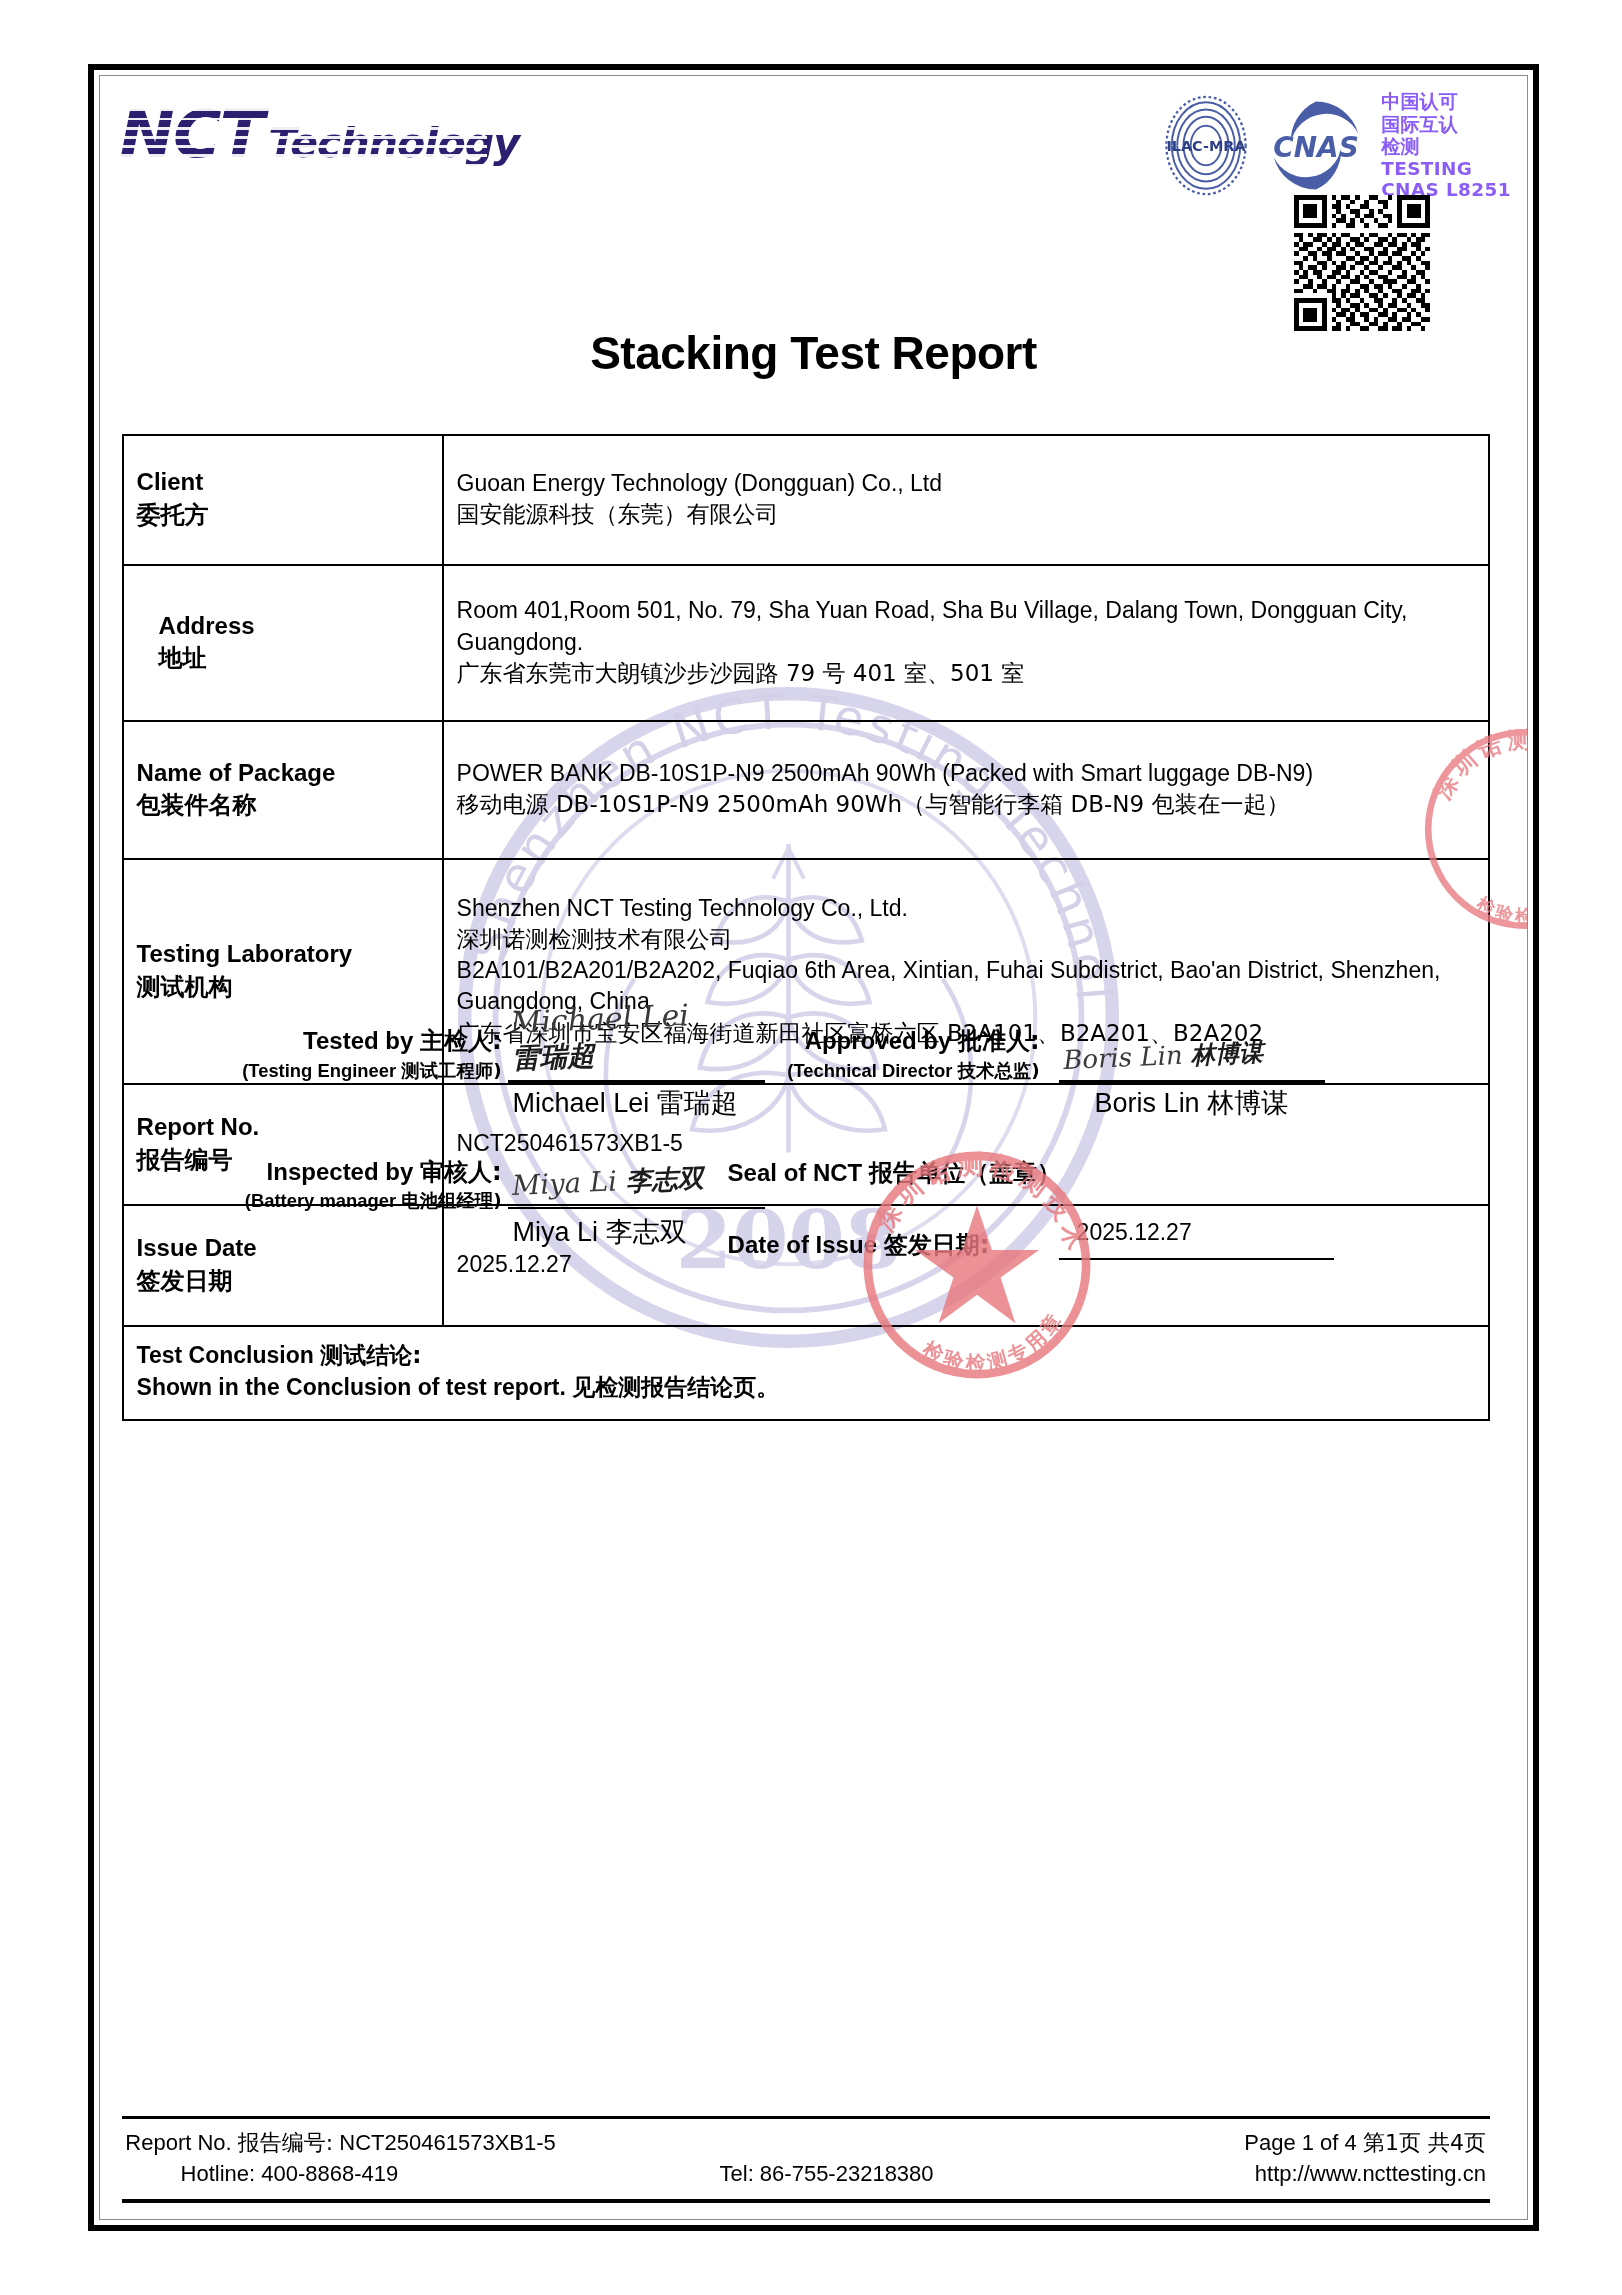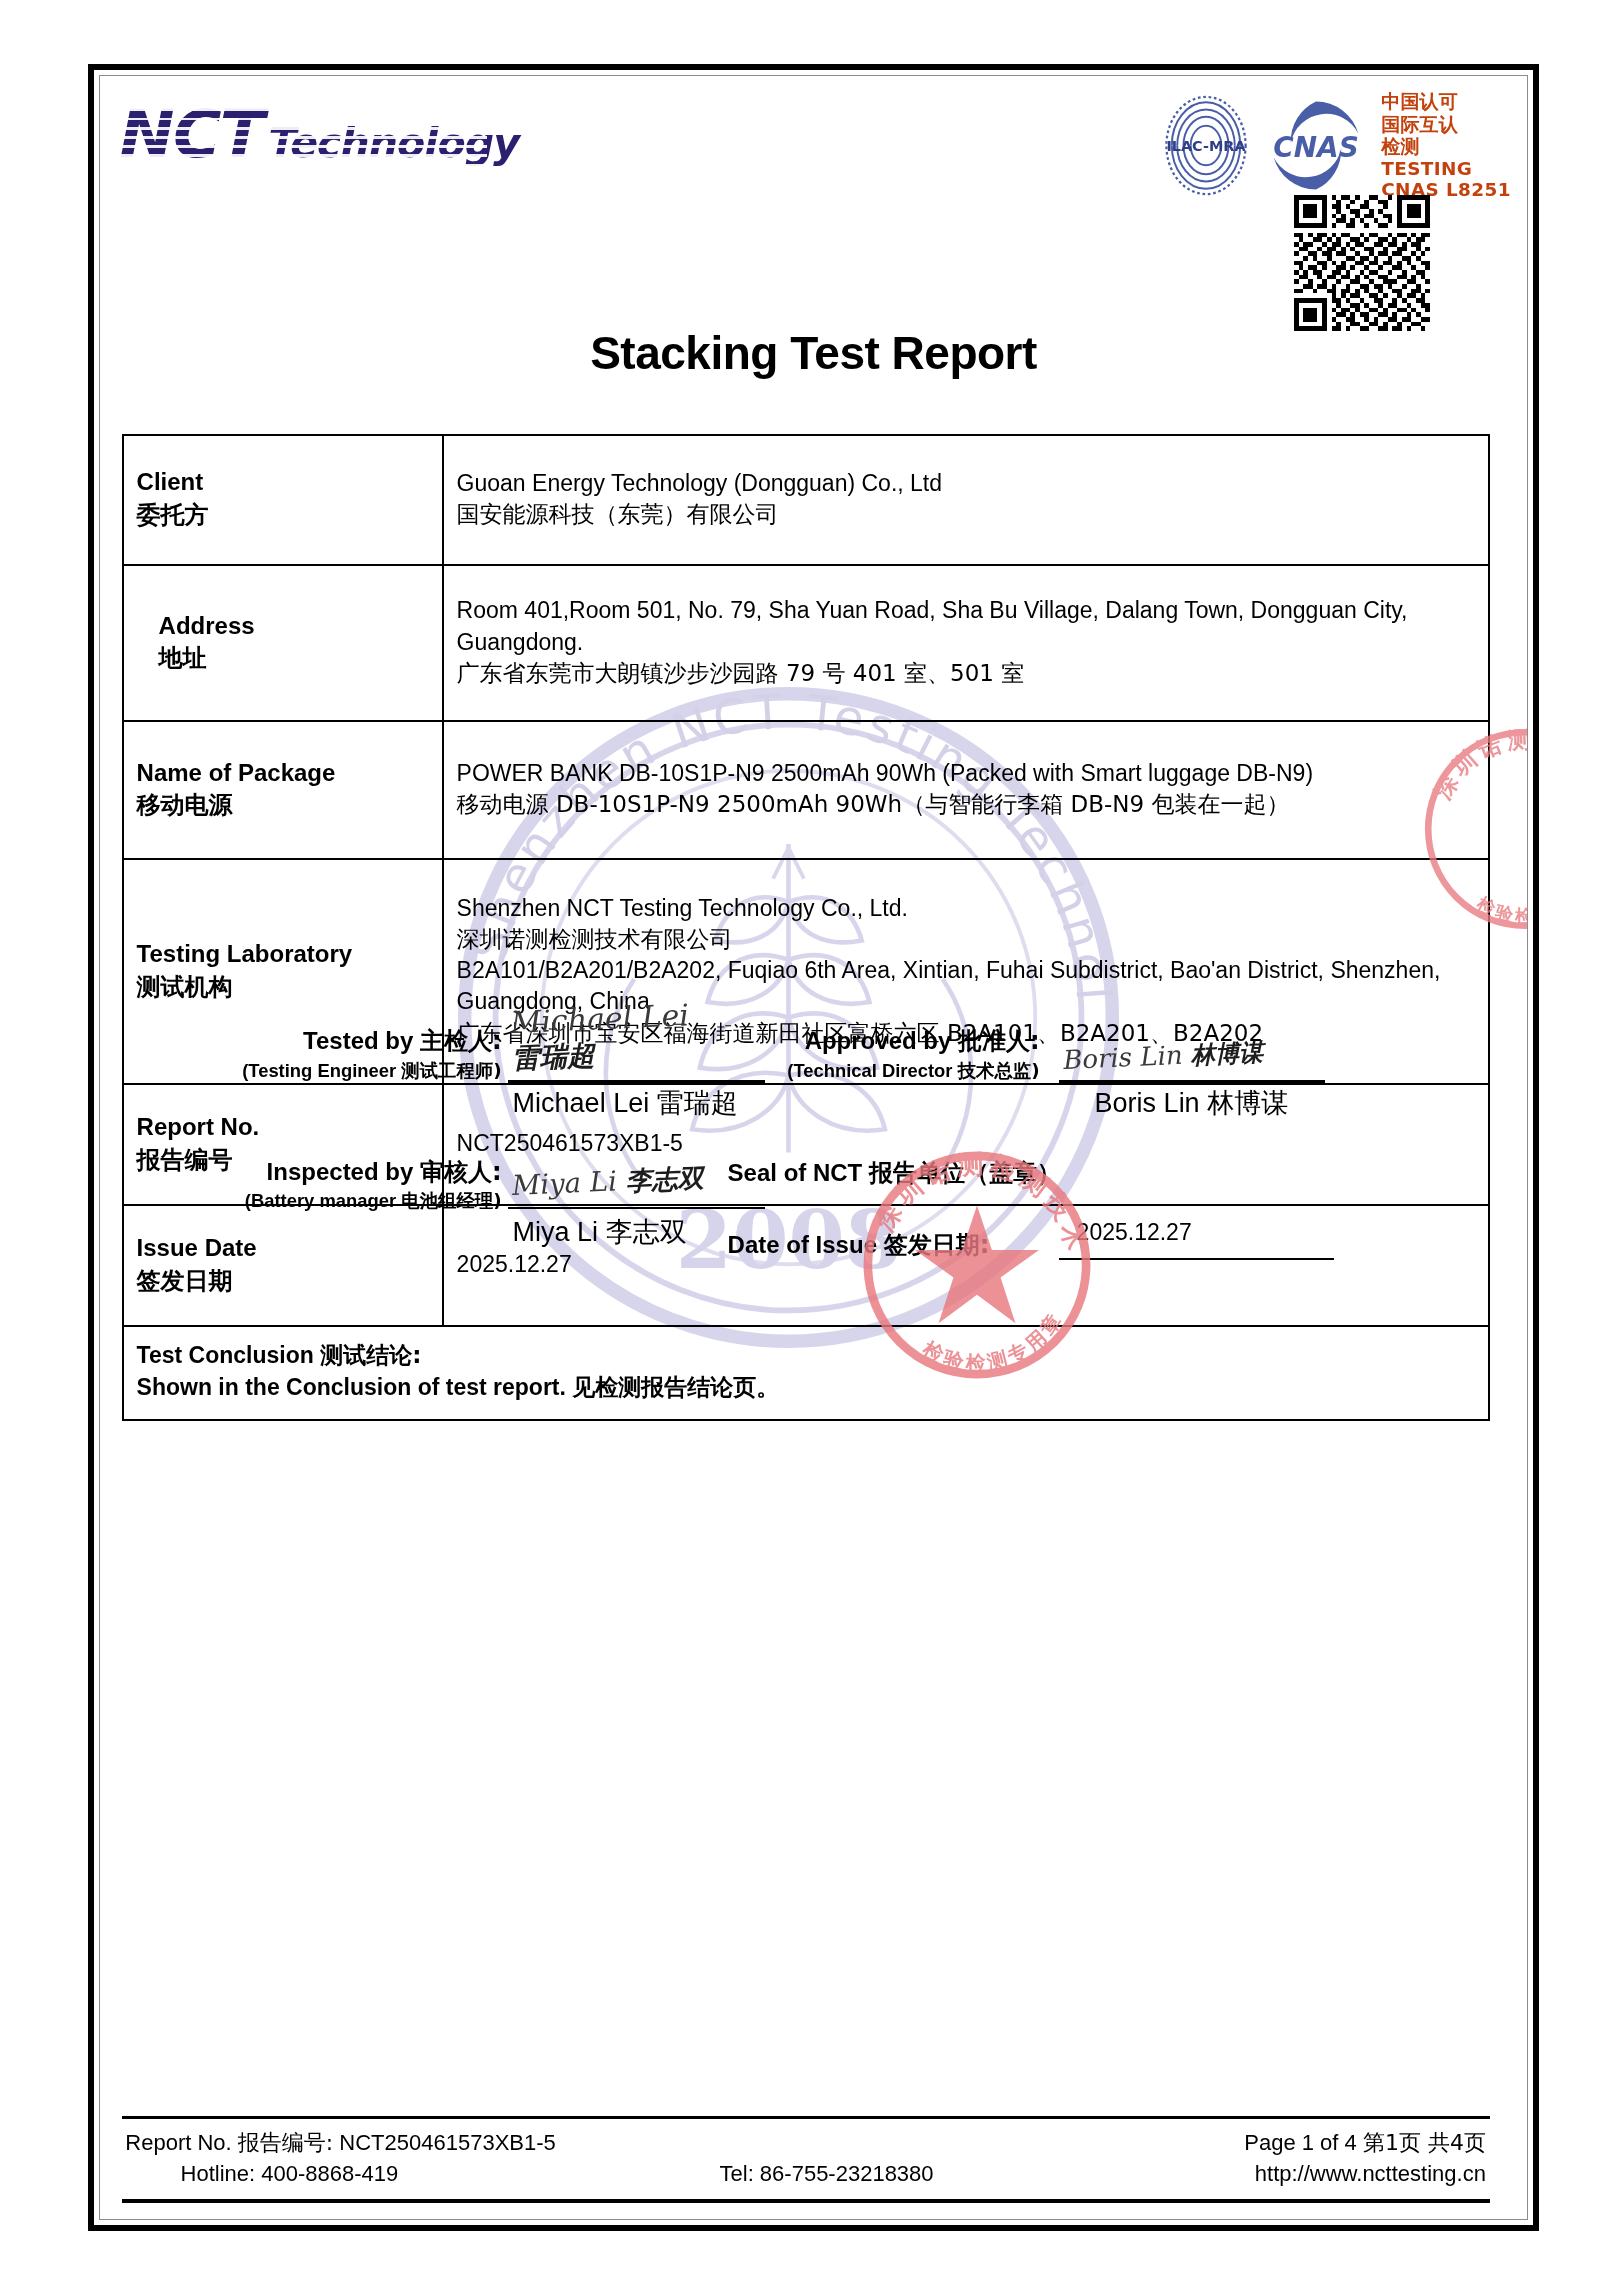--- a/index.html
+++ b/index.html
@@ -101,21 +101,21 @@
     right: 16.5px;
     top: 14.7px;
     display: flex;
     align-items: center;
     gap: 11px;
   }
   .ilac { width: 90px; height: 103px; }
   .cnas-logo { width: 108px; height: 103px; }
   .accred-text {
     font-family: "DejaVu Sans", sans-serif;
-    color: #c2410c;
+    color: #8b5cf6;
     font-weight: 700;
     font-size: 19px;
     line-height: 1.18;
     letter-spacing: 0.2px;
   }
   .accred-text .en { font-size: 18.4px; letter-spacing: 0.4px; }
 
   
   .qr {
     position: absolute;
@@ -643,21 +643,21 @@
                 <div class="cn">地址</div>
               </td>
               <td class="val">
                 <div>Room 401,Room 501, No. 79, Sha Yuan Road, Sha Bu Village, Dalang Town, Dongguan City, Guangdong.</div>
                 <div class="cn">广东省东莞市大朗镇沙步沙园路 79 号 401 室、501 室</div>
               </td>
             </tr>
             <tr>
               <td class="lbl" style="height: 118px;">
                 <div>Name of Package</div>
-                <div class="cn">移动电源</div>
+                <div class="cn">包装件名称</div>
               </td>
               <td class="val">
                 <div>POWER BANK DB-10S1P-N9 2500mAh 90Wh (Packed with Smart luggage DB-N9)</div>
                 <div class="cn">移动电源 DB-10S1P-N9 2500mAh 90Wh（与智能行李箱 DB-N9 包装在一起）</div>
               </td>
             </tr>
             <tr>
               <td class="lbl" style="height: 204px;">
                 <div>Testing Laboratory</div>
                 <div class="cn">测试机构</div>

